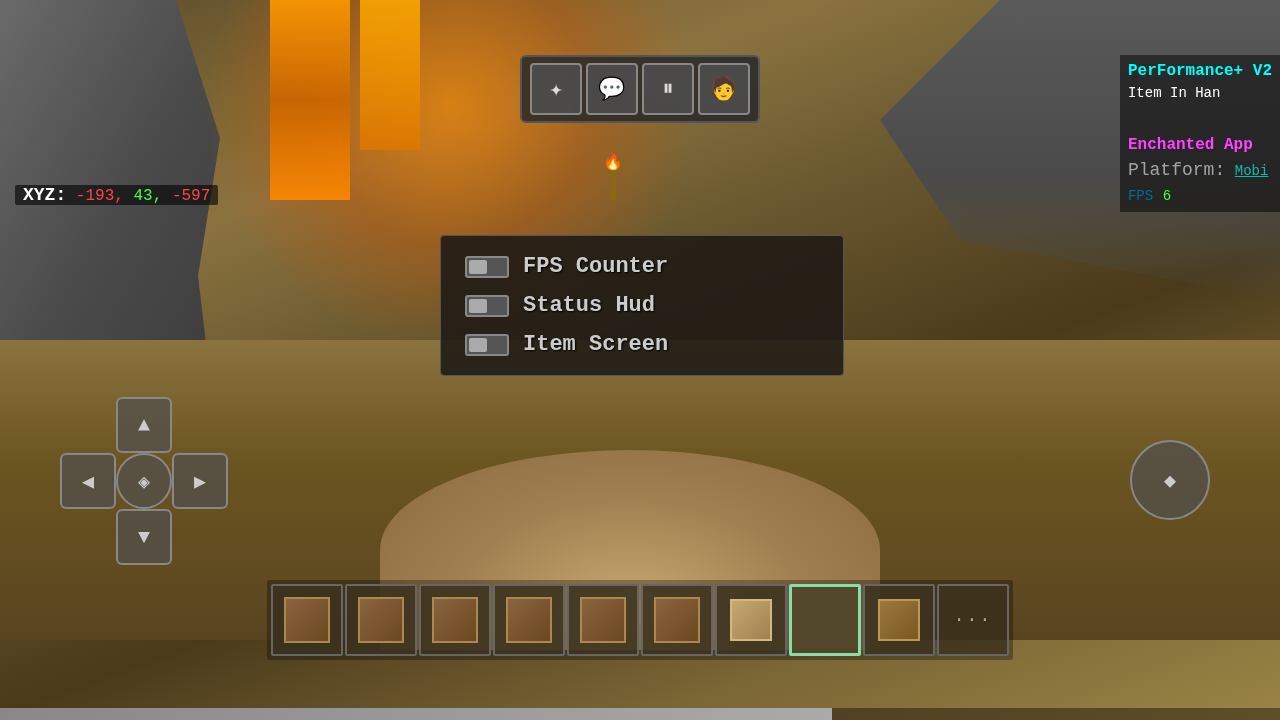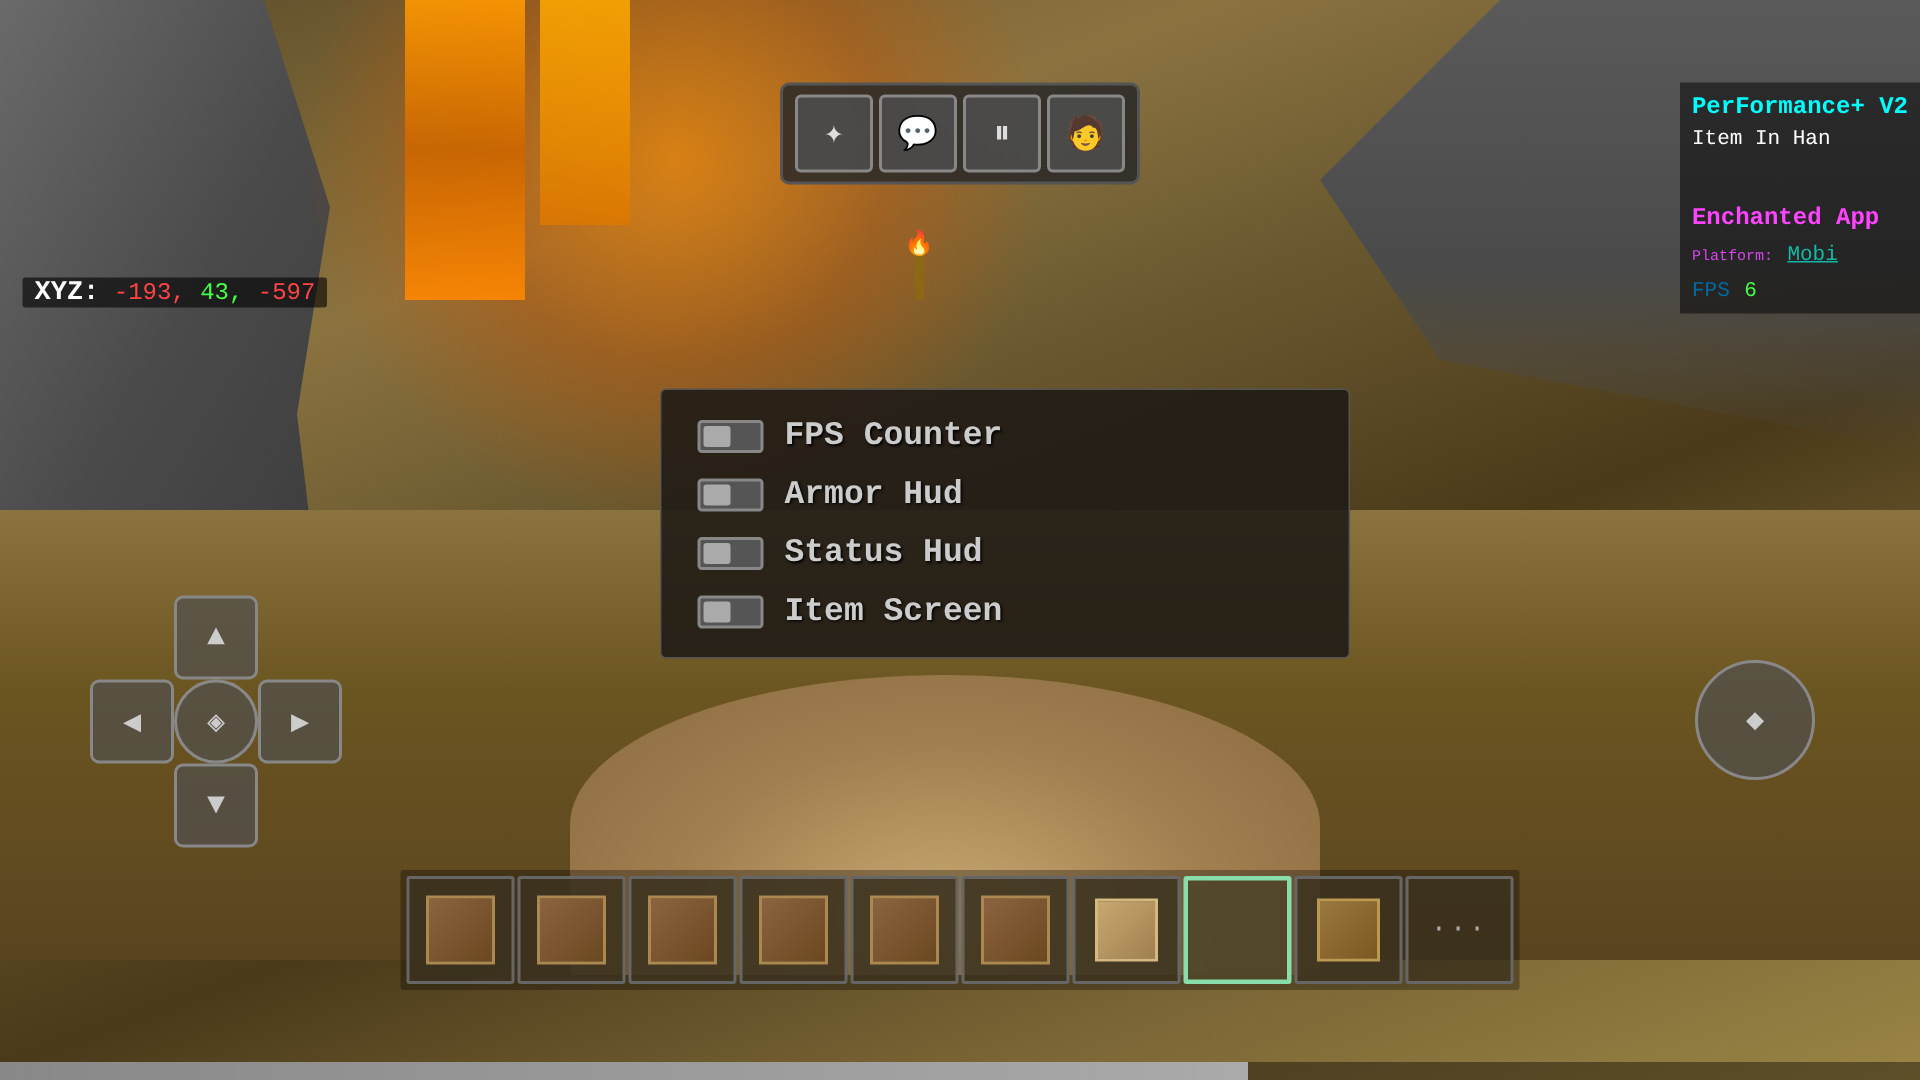--- a/index.html
+++ b/index.html
@@ -144,26 +144,25 @@
     #perf-overlay .perf-line1 { color: #00ffff; font-size: 16px; font-weight: bold; }
     #perf-overlay .perf-line2 { color: #ffffff; font-size: 14px; }
     #perf-overlay .perf-line3 { color: #ff44ff; font-size: 16px; font-weight: bold; margin-top: 29px; }
     #perf-overlay .perf-line4 { color: #ffffff; font-size: 14px; }
     #perf-overlay .perf-line5 { color: #44ff44; font-size: 14px; display: inline; }
 
     
     #settings-menu {
       position: absolute;
       top: 235px; left: 440px;
-      width: 460px;
+      width: 404px;
       background: rgba(30,25,20,0.88);
       border: 1px solid #555;
       border-radius: 4px;
       padding: 18px 24px;
-      margin-top: 24px;
     }
 
     .menu-item {
       display: flex;
       align-items: center;
       margin-bottom: 14px;
       cursor: pointer;
     }
     .menu-item:last-child { margin-bottom: 0; }
 
@@ -341,44 +340,38 @@
   <div class="toolbar-btn">💬</div>
   <div class="toolbar-btn">⏸</div>
   <div class="toolbar-btn">🧑</div>
 </div>
 
 <div id="perf-overlay">
   <div class="perf-line1">PerFormance+ V2</div>
   <div class="perf-line2">Item In Han</div>
   <div class="perf-line3">Enchanted App</div>
   <div>
-    <span class="perf-line4" style="color:#d946ef;font-size:10px;">Platform:</span>
+    <span class="perf-line4" style="color:#a3a3a3;font-size:18px;">Platform:</span>
     <span class="perf-line5" style="color:#14b8a6;font-size:14px;text-decoration:underline;">Mobi</span>
   </div>
   <div>
     <span style="color:#0369a1;font-size:14px;">FPS</span>
     <span style="color:#44ff44;font-size:14px;">6</span>
   </div>
 </div>
 
 <div id="settings-menu">
 
   <div class="menu-item">
     <div class="toggle-switch toggle-off">
       <div class="toggle-inner"></div>
     </div>
     <span class="menu-label">FPS Counter</span>
   </div>
 
-  <div class="menu-item">
-    <div class="toggle-switch toggle-off">
-      <div class="toggle-inner"></div>
-    </div>
-    <span class="menu-label">Armor Hud</span>
-  </div>
 
   <div class="menu-item">
     <div class="toggle-switch toggle-off">
       <div class="toggle-inner"></div>
     </div>
     <span class="menu-label">Status Hud</span>
   </div>
 
 
   <div class="menu-item">

